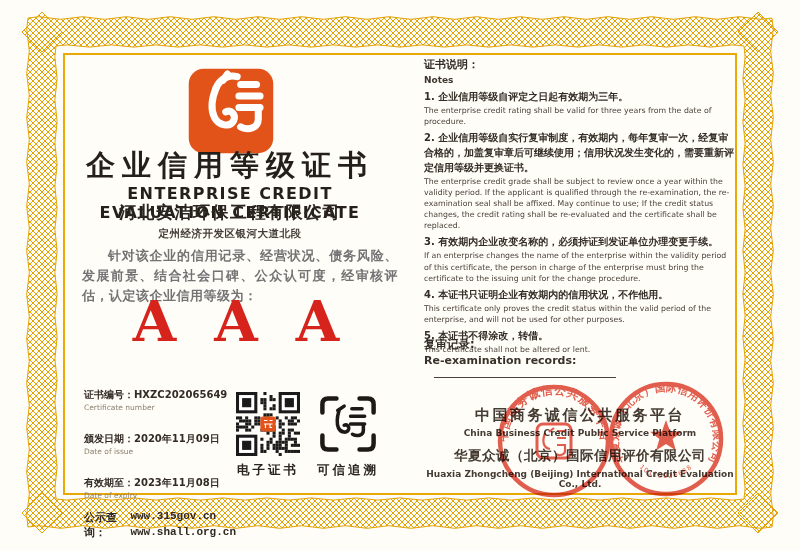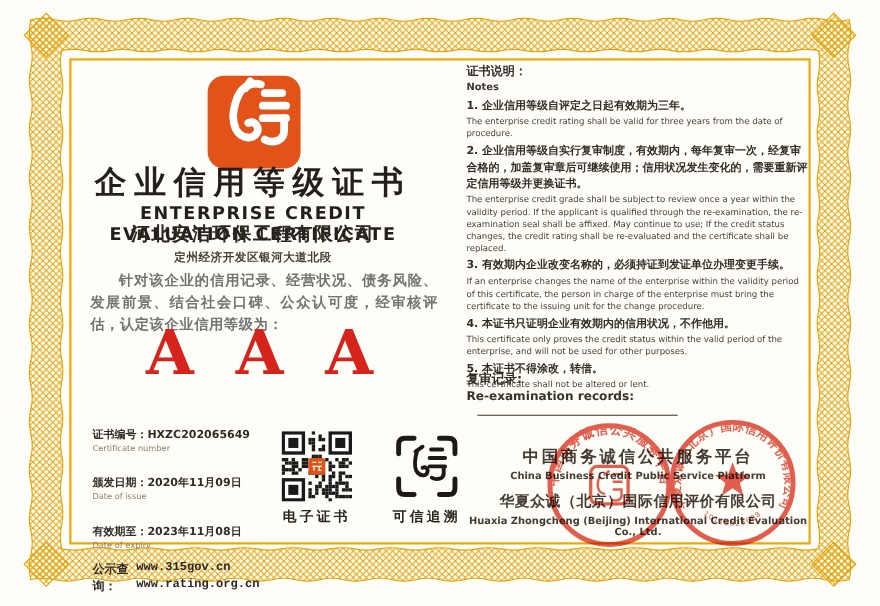--- a/index.html
+++ b/index.html
@@ -20,21 +20,21 @@
              line-height:1.55;letter-spacing:0.5px;text-align:justify;text-indent:2em;color:#737373;}
   .rating{position:absolute;left:80px;top:288px;width:320px;text-align:center;
           font-family:"DejaVu Serif",serif;font-size:56px;font-weight:bold;
           letter-spacing:38px;padding-left:30px;box-sizing:border-box;color:#d6231b;}
   .meta{position:absolute;left:84px;top:368px;width:152px;}
   .m-row{font-size:10px;font-weight:bold;color:#332b25;white-space:nowrap;margin-top:20px;}
   .m-sub{font-size:7.5px;color:#8a7f6e;margin:1px 0 10px;}
   .query{display:flex;font-size:11px;font-weight:bold;color:#2f2822;margin-top:2px;}
   .query .urls div{margin-bottom:4px;font-family:Liberation Mono, monospace;}
   .badges{position:absolute;left:236px;top:392px;display:flex;gap:16px;}
-  .badge{display:flex;flex-direction:column;align-items:center;margin-left:20px;}
+  .badge{display:flex;flex-direction:column;align-items:center;}
   .badge .lbl{margin-top:6px;font-size:12.5px;font-weight:bold;letter-spacing:3px;color:#2a241f;}
   
   .notes{position:absolute;left:424px;top:57px;width:312px;}
   .notes .h-cn{font-size:11px;font-weight:bold;margin:0 0 3px;}
   .notes .h-en{font-size:9px;font-weight:bold;margin:0 0 4px;color:#3d352e;}
   .notes p.cn{font-size:10px;font-weight:bold;line-height:1.5;margin:1px 0;color:#342d26;}
   .notes p.en{font-size:7.8px;line-height:1.42;margin:1px 0 3px;color:#4a4239;
               font-family:"DejaVu Sans",sans-serif;}
   .review{position:absolute;left:424px;top:337px;width:312px;}
   .review .r-cn{font-size:11.5px;font-weight:bold;margin:0 0 2px;}
@@ -91,21 +91,21 @@
     <div class="m-row"><span>证书编号：</span><span>HXZC202065649</span></div>
     <div class="m-sub">Certificate number</div>
     <div class="m-row"><span>颁发日期：</span><span>2020年11月09日</span></div>
     <div class="m-sub">Date of issue</div>
     <div class="m-row"><span>有效期至：</span><span>2023年11月08日</span></div>
     <div class="m-sub">Date of expiry</div>
     <div class="query">
       <span>公示查询：</span>
       <div class="urls">
         <div>www.315gov.cn</div>
-        <div>www.rating.org.cn</div>
+        <div>www.shall.org.cn</div>
       </div>
     </div>
   </div>
 
   <div class="badges">
     <div class="badge">
       <svg id="qr" width="64" height="64" viewBox="0 0 63 63">
           <rect x="27" y="0" width="3" height="3" fill="#1a1a1a"></rect>
           <rect x="33" y="3" width="3" height="3" fill="#1a1a1a"></rect>
           <rect x="24" y="6" width="3" height="3" fill="#1a1a1a"></rect>

